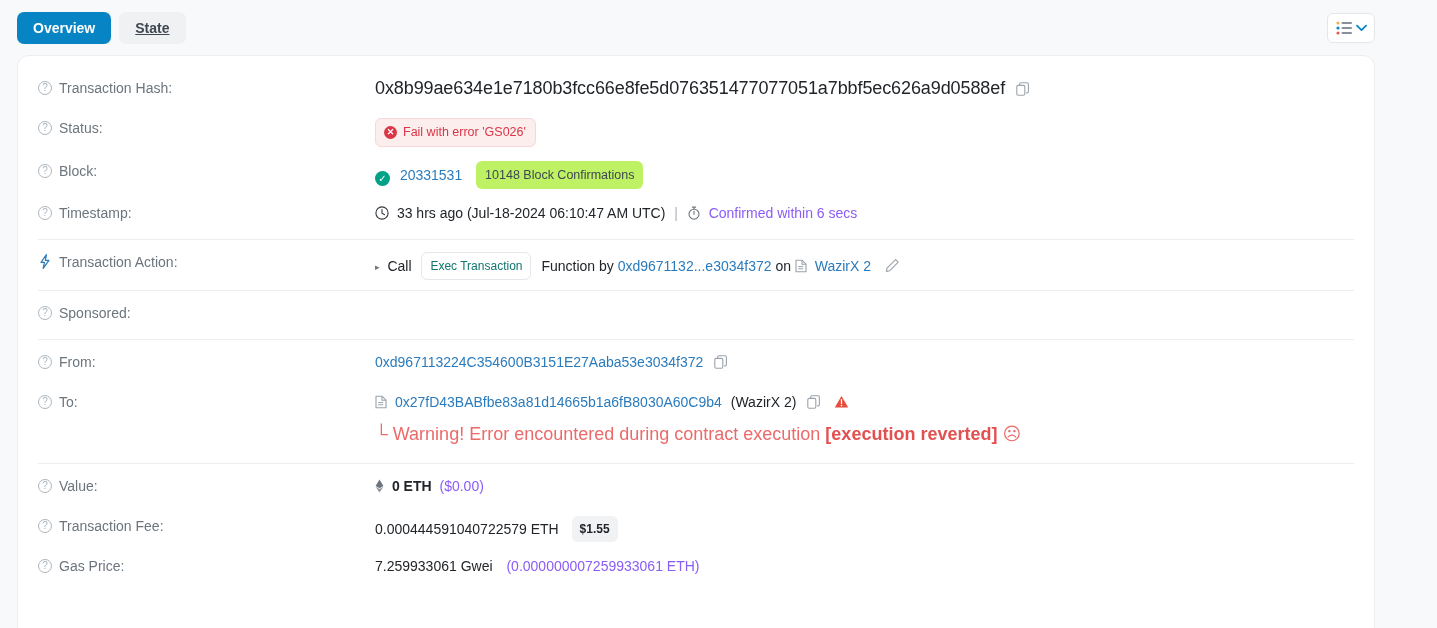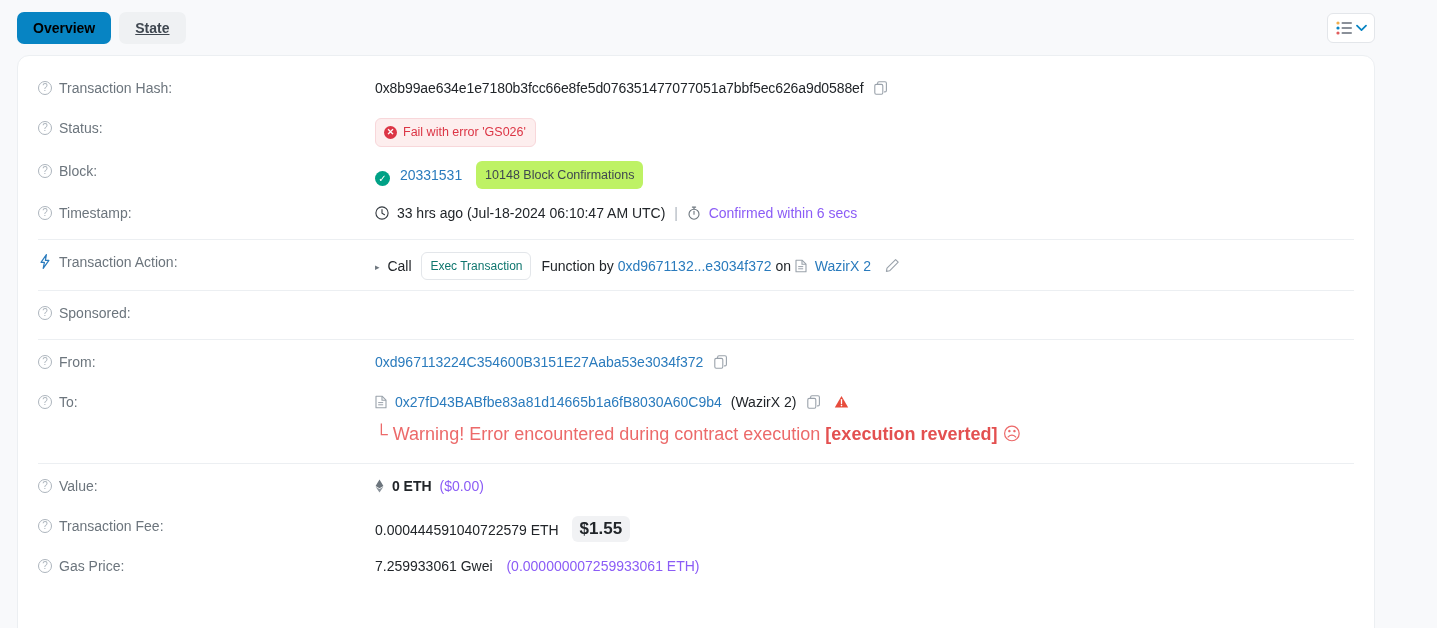--- a/index.html
+++ b/index.html
@@ -16,21 +16,21 @@
   
   .tabbar {
     position: absolute; left: 0; top: 0; width: 1437px; height: 55px;
     display: flex; align-items: center; padding-left: 17px;
   }
   .tab {
     font-size: 14px; font-weight: bold; line-height: 1;
     padding: 9px 16px; border-radius: 7px; margin-right: 8px;
     cursor: pointer; user-select: none; white-space: nowrap;
   }
-  .tab.active { background: #0784c3; color: #000000; }
+  .tab.active { background: #0784c3; color: #ffffff; }
   .tab.inactive { background: #eff1f3; color: #3f4750; text-decoration: underline; }
 
   .menu-btn {
     position: absolute; right: 62px; top: 13px;
     width: 48px; height: 30px; border: 1px solid #e3e6ea; border-radius: 6px;
     background: #ffffff; display: flex; align-items: center; justify-content: center;
     gap: 3px; cursor: pointer;
   }
 
   
@@ -53,21 +53,21 @@
     flex: 0 0 14px; width: 14px; height: 14px; margin-top: 3px;
     border: 1px solid #adb5bd; border-radius: 50%;
     color: #adb5bd; font-size: 10px; line-height: 12px; text-align: center;
     font-family: "Liberation Sans", sans-serif;
   }
 
   .divider { height: 1px; background: #eceff2; margin: 4px 0; }
 
   a.link { color: #2a7bbd; text-decoration: none; cursor: pointer; }
 
-  .mono-hash { font-size: 14px; letter-spacing: -0.1px; text-align: center; }
+  .mono-hash { font-size: 18px; letter-spacing: -0.1px; text-align: center; }
 
   
   .copy-icon { display: inline-block; vertical-align: -2px; margin-left: 7px; cursor: pointer; }
 
   
   .badge-fail {
     display: inline-flex; align-items: center; gap: 6px;
     background: #fdeeee; border: 1px solid #f8d7da; color: #dc3545;
     font-size: 12.5px; border-radius: 6px; padding: 3px 9px 4px 8px;
   }
@@ -80,21 +80,21 @@
     background: #00a186; color: #fff; font-size: 10px; line-height: 15px;
     align-items: center; justify-content: center; vertical-align: -2px; margin-right: 6px;
   }
   .badge-gray {
     display: inline-block; background: #bef264; color: #3f4750;
     border-radius: 6px; font-size: 12.5px; padding: 4px 9px; margin-left: 10px;
     vertical-align: 1px;
   }
   .badge-fee {
     display: inline-block; background: #f1f2f4; color: #212529;
-    border-radius: 6px; font-size: 17px; font-weight: bold; padding: 3px 8px;
+    border-radius: 6px; font-size: 12px; font-weight: bold; padding: 3px 8px;
     margin-left: 9px; vertical-align: 1px;
   }
   .badge-func {
     display: inline-block; background: #ffffff; border: 1px solid #e3e6ea;
     color: #0f766e; border-radius: 6px; font-size: 12px; padding: 3px 8px;
     margin: 0 6px; vertical-align: 1px;
   }
   .muted { color: #8b5cf6; }
   .timestamp-sep { color: #adb5bd; margin: 0 5px; }
   .warning-line { color: #ec6a6a; font-size: 18px; margin-top: 10px; }

